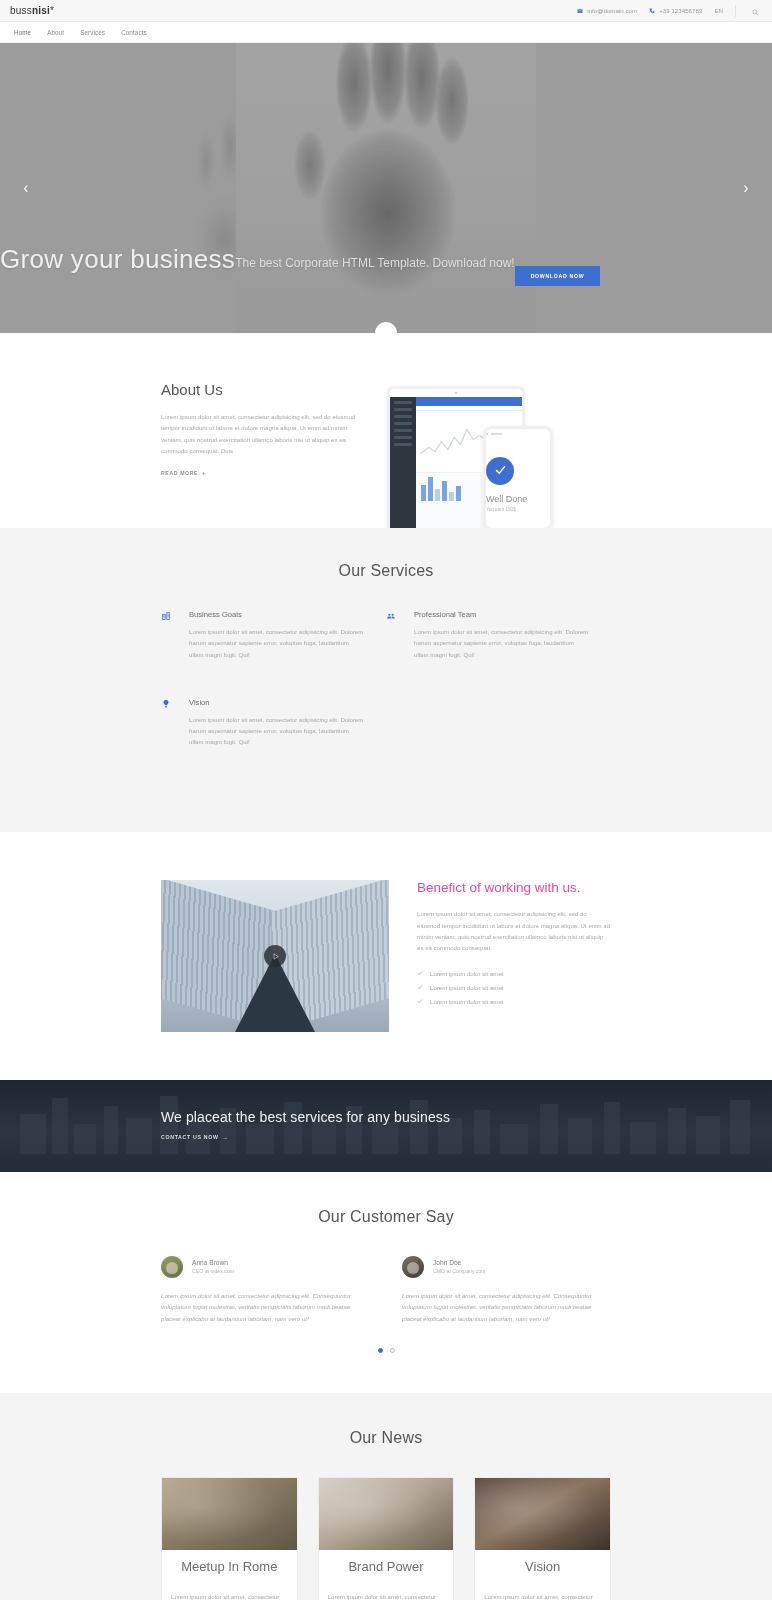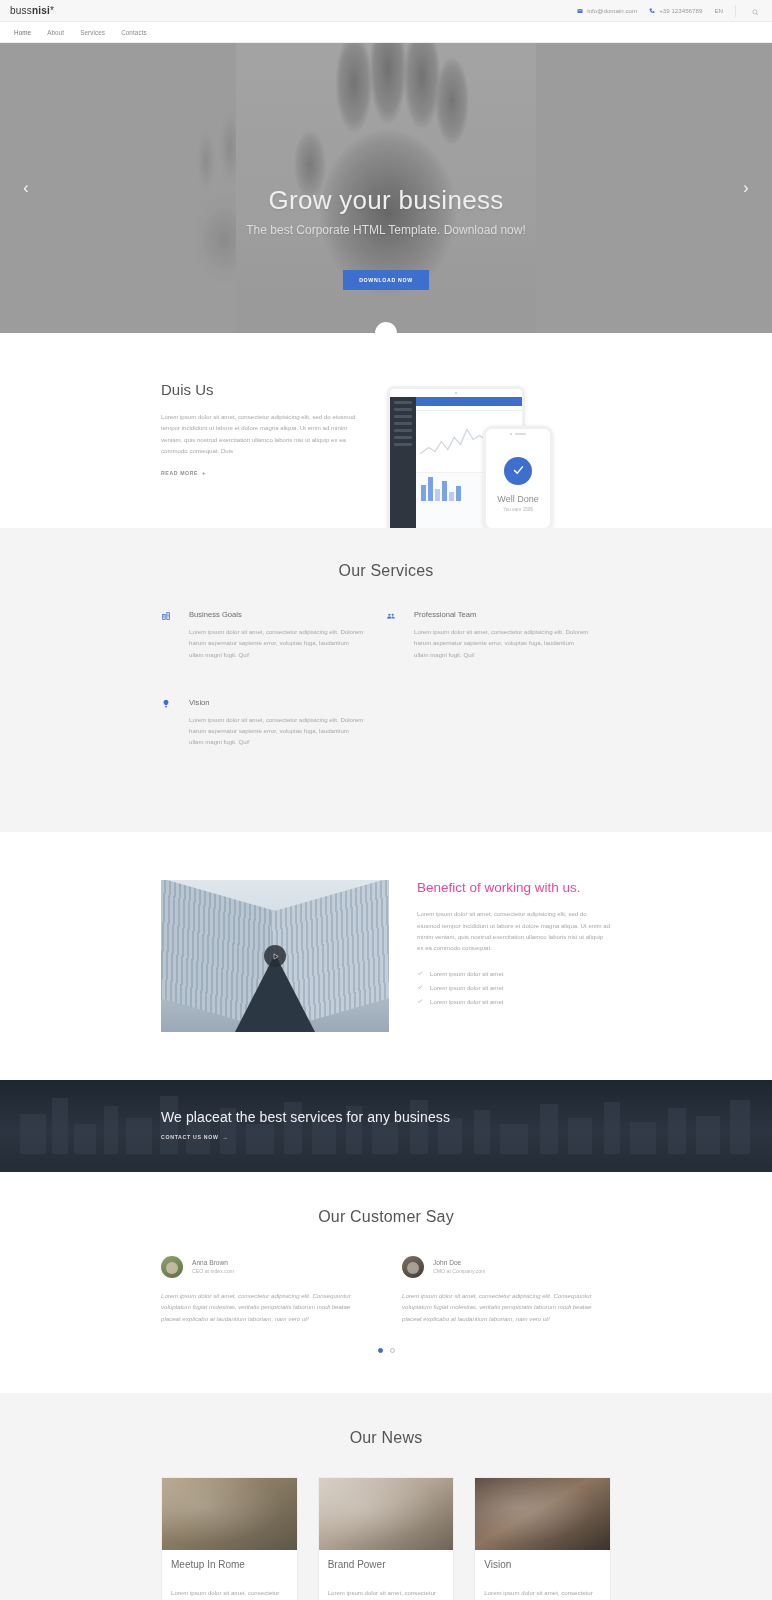--- a/index.html
+++ b/index.html
@@ -58,21 +58,21 @@
     position:absolute; left:50%; top:0; transform:translateX(-50%) translateX(-140px);
     width:200px; height:290px;
     background:
       radial-gradient(ellipse 14px 46px at 60px 118px, #8a8a8a 0%, #9d9d9d 60%, transparent 76%),
       radial-gradient(ellipse 15px 52px at 84px 104px, #888 0%, #9c9c9c 60%, transparent 76%),
       radial-gradient(ellipse 40px 58px at 78px 196px, #878787 0%, #9c9c9c 60%, transparent 82%);
     opacity:.9;
   }
   .hero-overlay { position:absolute; inset:0; background:rgba(150,150,150,.18); }
   .hero-content {
-    position:absolute; inset:0; display:flex; flex-direction:column;
+    position:absolute; inset:0; display:flex; 
     align-items:center; justify-content:flex-start; padding-top:142px;
   }
   .hero-title {
     font-size:26px; color:#efefef; font-weight:300; letter-spacing:.3px;
     text-shadow:0 1px 2px rgba(0,0,0,.12);
   }
   .hero-sub {
     margin-top:7px; font-size:12px; color:#dedede; font-weight:400;
     text-shadow:0 1px 2px rgba(0,0,0,.12);
   }
@@ -122,21 +122,21 @@
   .t-bar { height:9px; background:#3f6fce; }
   .t-sub { height:5px; background:#fff; border-bottom:1px solid #eee; }
   .t-chart { height:62px; background:#fff; position:relative; border-bottom:1px solid #f0f0f0; }
   .t-chart svg { width:100%; height:100%; }
   .t-bars { display:flex; align-items:flex-end; gap:2px; height:28px; padding:0 5px; }
   .t-bars i { width:5px; background:#7aa2e8; display:block; }
   .phone {
     position:absolute; left:102px; top:45px; width:70px; height:105px;
     background:#fff; border:3px solid #f0f0f0; border-radius:9px;
     box-shadow:0 1px 5px rgba(0,0,0,.09); overflow:hidden;
-    display:flex; flex-direction:column; align-items:center;
+    display:flex; flex-direction:column; align-items:flex-start;
   }
   .p-top { display:flex; align-items:center; gap:3px; margin-top:4px; }
   .p-top i { width:2px; height:2px; background:#ccc; border-radius:50%; }
   .p-top b { width:11px; height:2px; background:#ddd; border-radius:1px; display:block; }
   .p-check {
     width:28px; height:28px; border-radius:50%; background:#3f6fce; margin-top:22px;
     display:flex; align-items:center; justify-content:center;
   }
   .p-check svg { width:15px; height:15px; stroke:#fff; fill:none; stroke-width:2.4; }
   .p-done { margin-top:9px; font-size:9px; color:#8c8c8c; font-weight:300; }
@@ -230,21 +230,21 @@
   .n-card { flex:1; background:#fff; border:1px solid #ececec; }
   .n-img { height:72px; position:relative; overflow:hidden; }
   .n1 { background:linear-gradient(150deg,#b9a98f 0%,#8e7f66 40%,#5e5747 100%); }
   .n2 { background:linear-gradient(150deg,#d8cfc4 0%,#b3a697 45%,#6e6354 100%); }
   .n3 { background:linear-gradient(150deg,#5a4b40 0%,#8d7560 45%,#3b322b 100%); }
   .n-img::after {
     content:""; position:absolute; inset:0;
     background:radial-gradient(ellipse at 30% 40%, rgba(255,255,255,.22), transparent 60%);
   }
   .n-body { padding:9px 9px 11px; }
-  .n-title { font-size:10px; color:#6d6d6d; font-weight:400; margin-bottom:17px; }
+  .n-title { font-size:13px; color:#6d6d6d; font-weight:400; margin-bottom:17px;text-align:center; }
 </style>
 </head>
 <body>
 
 <div class="page">
 
   <div class="topbar">
     <div class="brand"><span>buss</span><b>nisi</b><span class="star">*</span></div>
     <div class="topbar-right">
       <div class="ti">
@@ -298,21 +298,21 @@
     <div class="scroll-dot">
       <span><svg viewBox="0 0 24 24">
             <path d="M5 9l7 7 7-7"></path>
           </svg></span>
     </div>
   </div>
 
   <div class="about">
     <div class="about-inner">
       <div class="about-left">
-        <div class="about-h">Duis Us</div>
+        <div class="about-h">About Us</div>
         <div class="muted">Lorem ipsum dolor sit amet, consectetur adipisicing elit, sed do eiusmod tempor incididunt ut labore et dolore magna aliqua. Ut enim ad minim veniam, quis nostrud exercitation ullamco laboris nisi ut aliquip ex ea commodo consequat. Duis</div>
         <a href="#" class="readmore">
           <span>READ MORE</span>
           <span class="pl">+</span>
         </a>
       </div>
       <div class="about-right">
         <div class="tablet">
           <div class="tablet-cam"></div>
           <div class="tablet-body">

